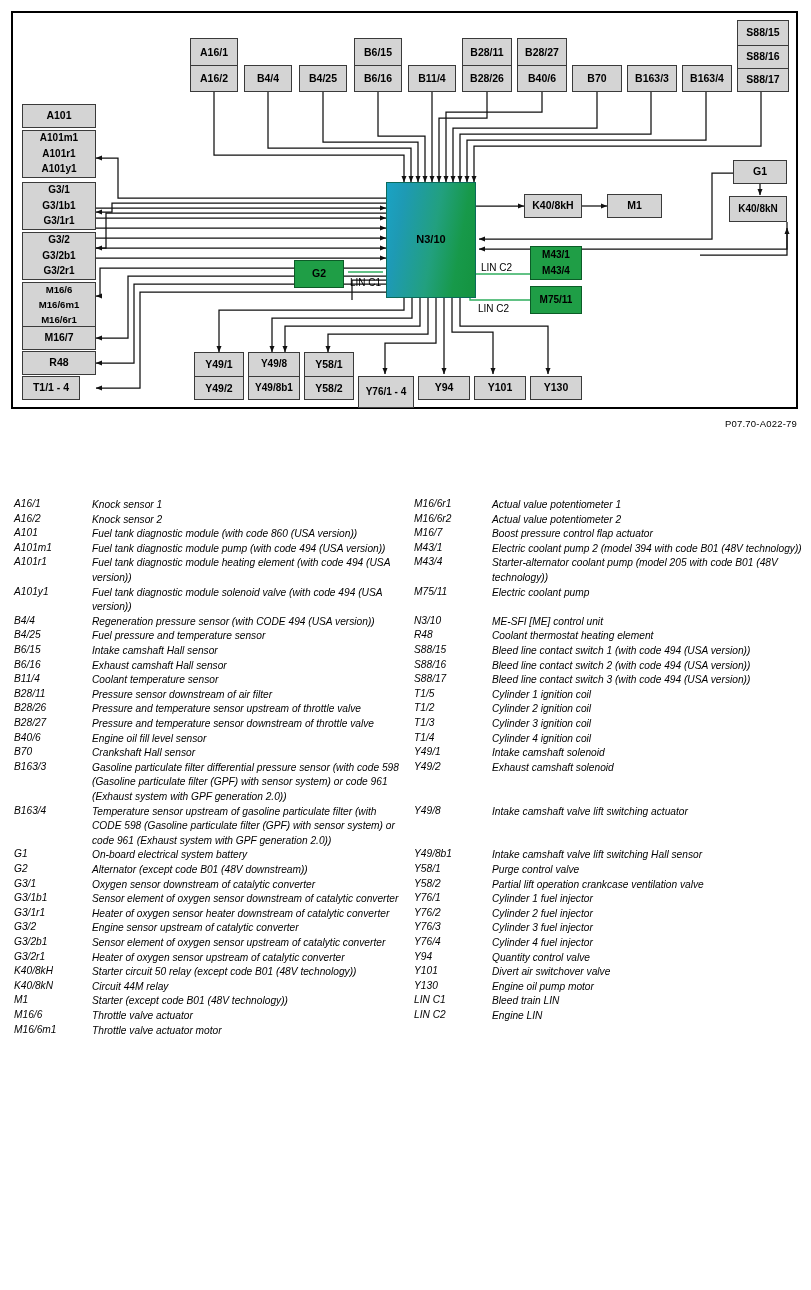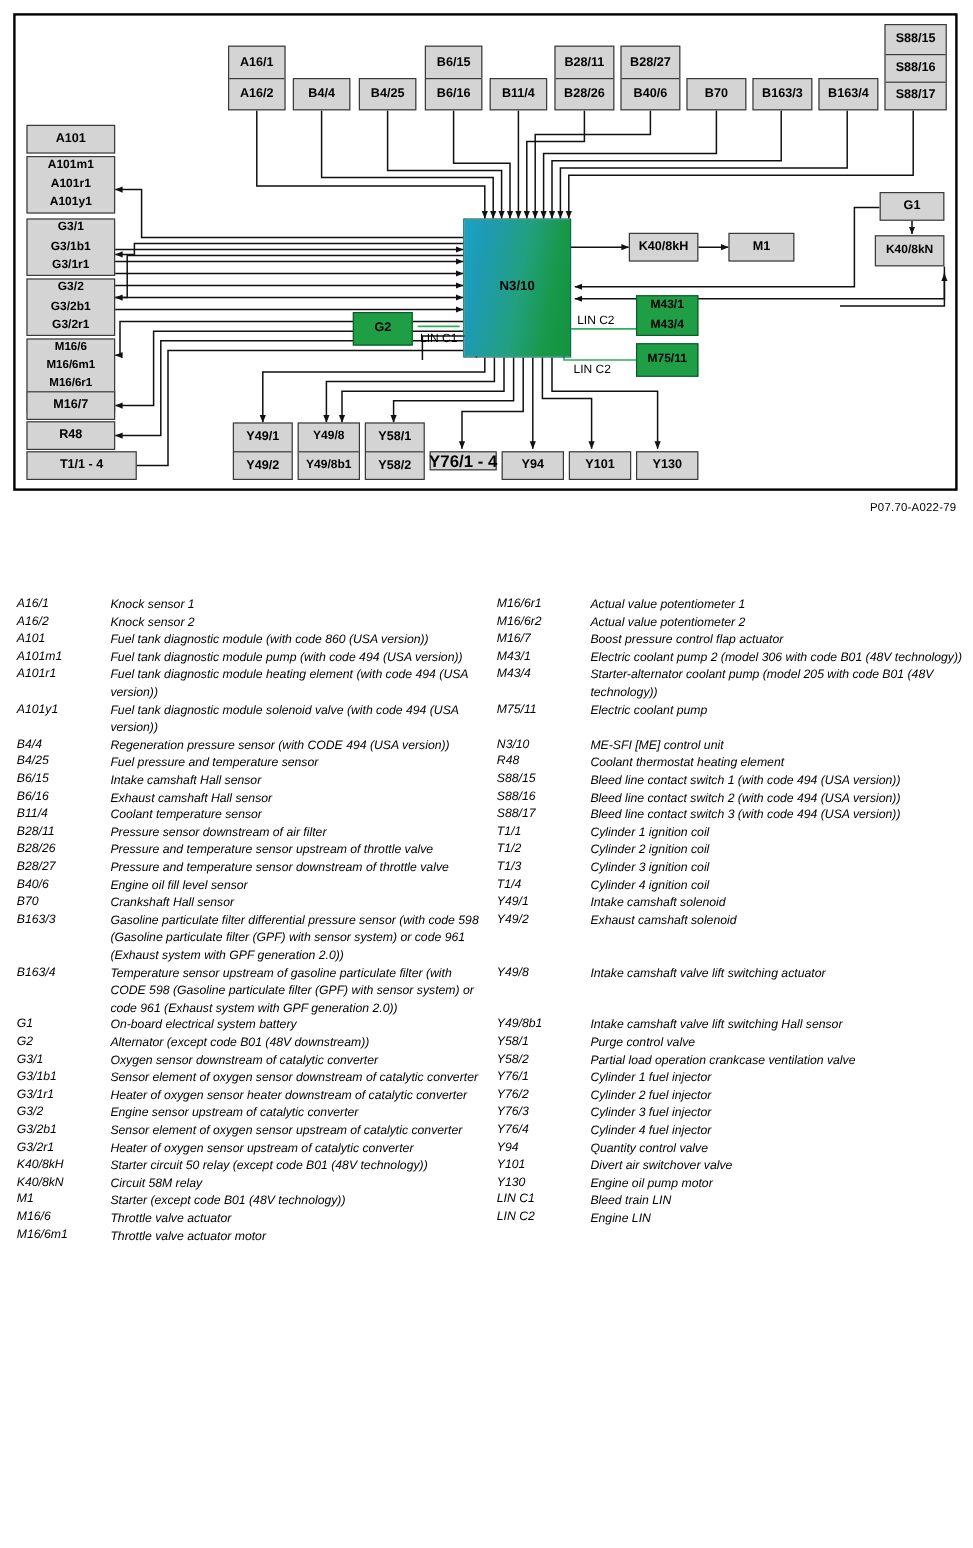--- a/index.html
+++ b/index.html
@@ -201,21 +201,21 @@
     <span style="height:15.5px;border-top:none;">M16/6m1</span>
     <span style="height:15.5px;border-top:none;">M16/6r1</span>
     <span style="height:15.5px;border-top:none;">M16/6r2</span>
   </div>
   <div class="node" style="left:22px;top:326px;width:74px;height:24px;">
     <span>M16/7</span>
   </div>
   <div class="node" style="left:22px;top:351px;width:74px;height:24px;">
     <span>R48</span>
   </div>
-  <div class="node" style="left:22px;top:376px;width:92px;height:24px;">
+  <div class="node" style="left:22px;top:376px;width:58px;height:24px;">
     <span>T1/1 - 4</span>
   </div>
 
   <div class="node ecu" style="left:386px;top:182px;width:90px;height:116px;">
     <span>N3/10</span>
   </div>
 
   <div class="node" style="left:524px;top:194px;width:58px;height:24px;">
     <span>K40/8kH</span>
   </div>
@@ -249,21 +249,21 @@
     <span style="height:23px;">Y49/2</span>
   </div>
   <div class="node stack" style="left:248px;top:352px;width:52px;height:48px;font-size:10px;">
     <span style="height:24px;">Y49/8</span>
     <span style="height:23px;">Y49/8b1</span>
   </div>
   <div class="node stack" style="left:304px;top:352px;width:50px;height:48px;">
     <span style="height:24px;">Y58/1</span>
     <span style="height:23px;">Y58/2</span>
   </div>
-  <div class="node" style="left:358px;top:376px;width:56px;height:16px;font-size:14px;">
+  <div class="node" style="left:358px;top:376px;width:56px;height:32px;font-size:10px;">
     <span>Y76/1 - 4</span>
   </div>
   <div class="node" style="left:418px;top:376px;width:52px;height:24px;">
     <span>Y94</span>
   </div>
   <div class="node" style="left:474px;top:376px;width:52px;height:24px;">
     <span>Y101</span>
   </div>
   <div class="node" style="left:530px;top:376px;width:52px;height:24px;">
     <span>Y130</span>
@@ -377,21 +377,21 @@
       <div class="legend-row" style="top: 452.6px;">
         <div class="legend-key">G3/2r1</div>
         <div class="legend-desc">Heater of oxygen sensor upstream of catalytic converter</div>
       </div>
       <div class="legend-row" style="top: 467.2px;">
         <div class="legend-key">K40/8kH</div>
         <div class="legend-desc">Starter circuit 50 relay (except code B01 (48V technology))</div>
       </div>
       <div class="legend-row" style="top: 481.8px;">
         <div class="legend-key">K40/8kN</div>
-        <div class="legend-desc">Circuit 58M relay</div>
+        <div class="legend-desc">Circuit 44M relay</div>
       </div>
       <div class="legend-row" style="top: 496.4px;">
         <div class="legend-key">M1</div>
         <div class="legend-desc">Starter (except code B01 (48V technology))</div>
       </div>
       <div class="legend-row" style="top: 511px;">
         <div class="legend-key">M16/6</div>
         <div class="legend-desc">Throttle valve actuator</div>
       </div>
       <div class="legend-row" style="top: 525.6px;">
@@ -407,21 +407,21 @@
       <div class="legend-row" style="top: 14.6px;">
         <div class="legend-key">M16/6r2</div>
         <div class="legend-desc">Actual value potentiometer 2</div>
       </div>
       <div class="legend-row" style="top: 29.2px;">
         <div class="legend-key">M16/7</div>
         <div class="legend-desc">Boost pressure control flap actuator</div>
       </div>
       <div class="legend-row" style="top: 43.8px;">
         <div class="legend-key">M43/1</div>
-        <div class="legend-desc">Electric coolant pump 2 (model 306 with code B01 (48V technology))</div>
+        <div class="legend-desc">Electric coolant pump 2 (model 394 with code B01 (48V technology))</div>
       </div>
       <div class="legend-row" style="top: 58.4px;">
         <div class="legend-key">M43/4</div>
         <div class="legend-desc">Starter-alternator coolant pump (model 205 with code B01 (48V technology))</div>
       </div>
       <div class="legend-row" style="top: 87.6px;">
         <div class="legend-key">M75/11</div>
         <div class="legend-desc">Electric coolant pump</div>
       </div>
       <div class="legend-row" style="top: 116.8px;">
@@ -438,21 +438,21 @@
       </div>
       <div class="legend-row" style="top: 160.6px;">
         <div class="legend-key">S88/16</div>
         <div class="legend-desc">Bleed line contact switch 2 (with code 494 (USA version))</div>
       </div>
       <div class="legend-row" style="top: 175.2px;">
         <div class="legend-key">S88/17</div>
         <div class="legend-desc">Bleed line contact switch 3 (with code 494 (USA version))</div>
       </div>
       <div class="legend-row" style="top: 189.8px;">
-        <div class="legend-key">T1/1</div>
+        <div class="legend-key">T1/5</div>
         <div class="legend-desc">Cylinder 1 ignition coil</div>
       </div>
       <div class="legend-row" style="top: 204.4px;">
         <div class="legend-key">T1/2</div>
         <div class="legend-desc">Cylinder 2 ignition coil</div>
       </div>
       <div class="legend-row" style="top: 219px;">
         <div class="legend-key">T1/3</div>
         <div class="legend-desc">Cylinder 3 ignition coil</div>
       </div>
@@ -475,21 +475,21 @@
       <div class="legend-row" style="top: 350.4px;">
         <div class="legend-key">Y49/8b1</div>
         <div class="legend-desc">Intake camshaft valve lift switching Hall sensor</div>
       </div>
       <div class="legend-row" style="top: 365px;">
         <div class="legend-key">Y58/1</div>
         <div class="legend-desc">Purge control valve</div>
       </div>
       <div class="legend-row" style="top: 379.6px;">
         <div class="legend-key">Y58/2</div>
-        <div class="legend-desc">Partial load operation crankcase ventilation valve</div>
+        <div class="legend-desc">Partial lift operation crankcase ventilation valve</div>
       </div>
       <div class="legend-row" style="top: 394.2px;">
         <div class="legend-key">Y76/1</div>
         <div class="legend-desc">Cylinder 1 fuel injector</div>
       </div>
       <div class="legend-row" style="top: 408.8px;">
         <div class="legend-key">Y76/2</div>
         <div class="legend-desc">Cylinder 2 fuel injector</div>
       </div>
       <div class="legend-row" style="top: 423.4px;">

